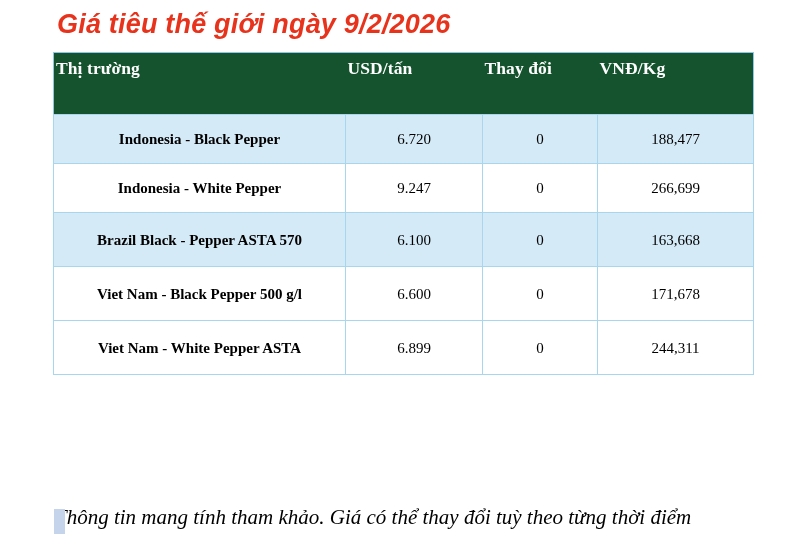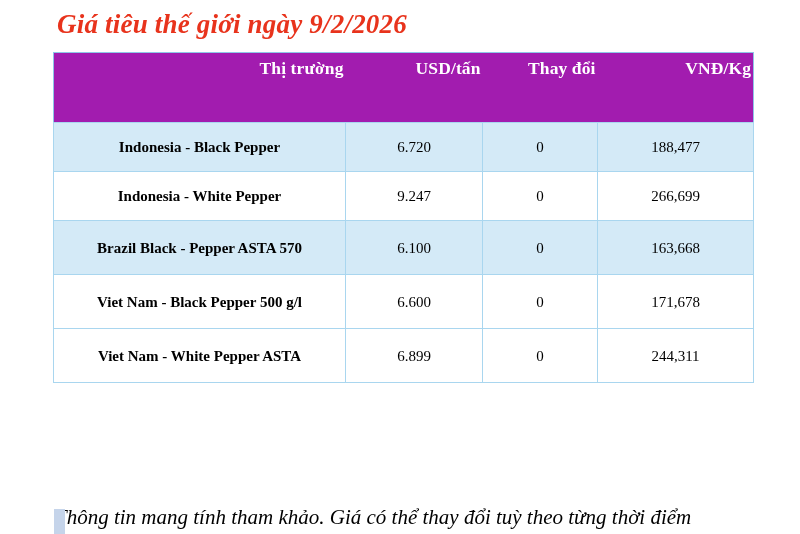--- a/index.html
+++ b/index.html
@@ -19,21 +19,21 @@
     position: relative;
     width: 800px;
     height: 534px;
   }
 
   
   .title {
     position: absolute;
     left: 57px;
     top: 7px;
-    font-family: Liberation Serif, serif;
+    font-family: Liberation Sans, sans-serif;
     font-style: italic;
     font-weight: 700;
     font-size: 27px;
     line-height: 34px;
     color: #e8331c;
     white-space: nowrap;
     letter-spacing: 0.2px;
   }
 
   
@@ -46,28 +46,28 @@
     table-layout: fixed;
     border: 1px solid #8ec7e8;
   }
 
   .price-table col.c-market { width: 292px; }
   .price-table col.c-usd    { width: 137px; }
   .price-table col.c-change { width: 115px; }
   .price-table col.c-vnd    { width: 156px; }
 
   .price-table thead th {
-    background: #a21caf;
+    background: #14532d;
     color: #ffffff;
     font-weight: 700;
     font-size: 17.5px;
     height: 48px;
     vertical-align: top;
-    padding: 5px 2px 16px 2px;
-    text-align: right;
+    padding: 5px 2px 8px 2px;
+    text-align: left;
     border: none;
     letter-spacing: 0.1px;
   }
 
   .price-table tbody td {
     border: 1px solid #a9d6ef;
     text-align: center;
     vertical-align: middle;
     color: #000000;
     font-size: 15px;

